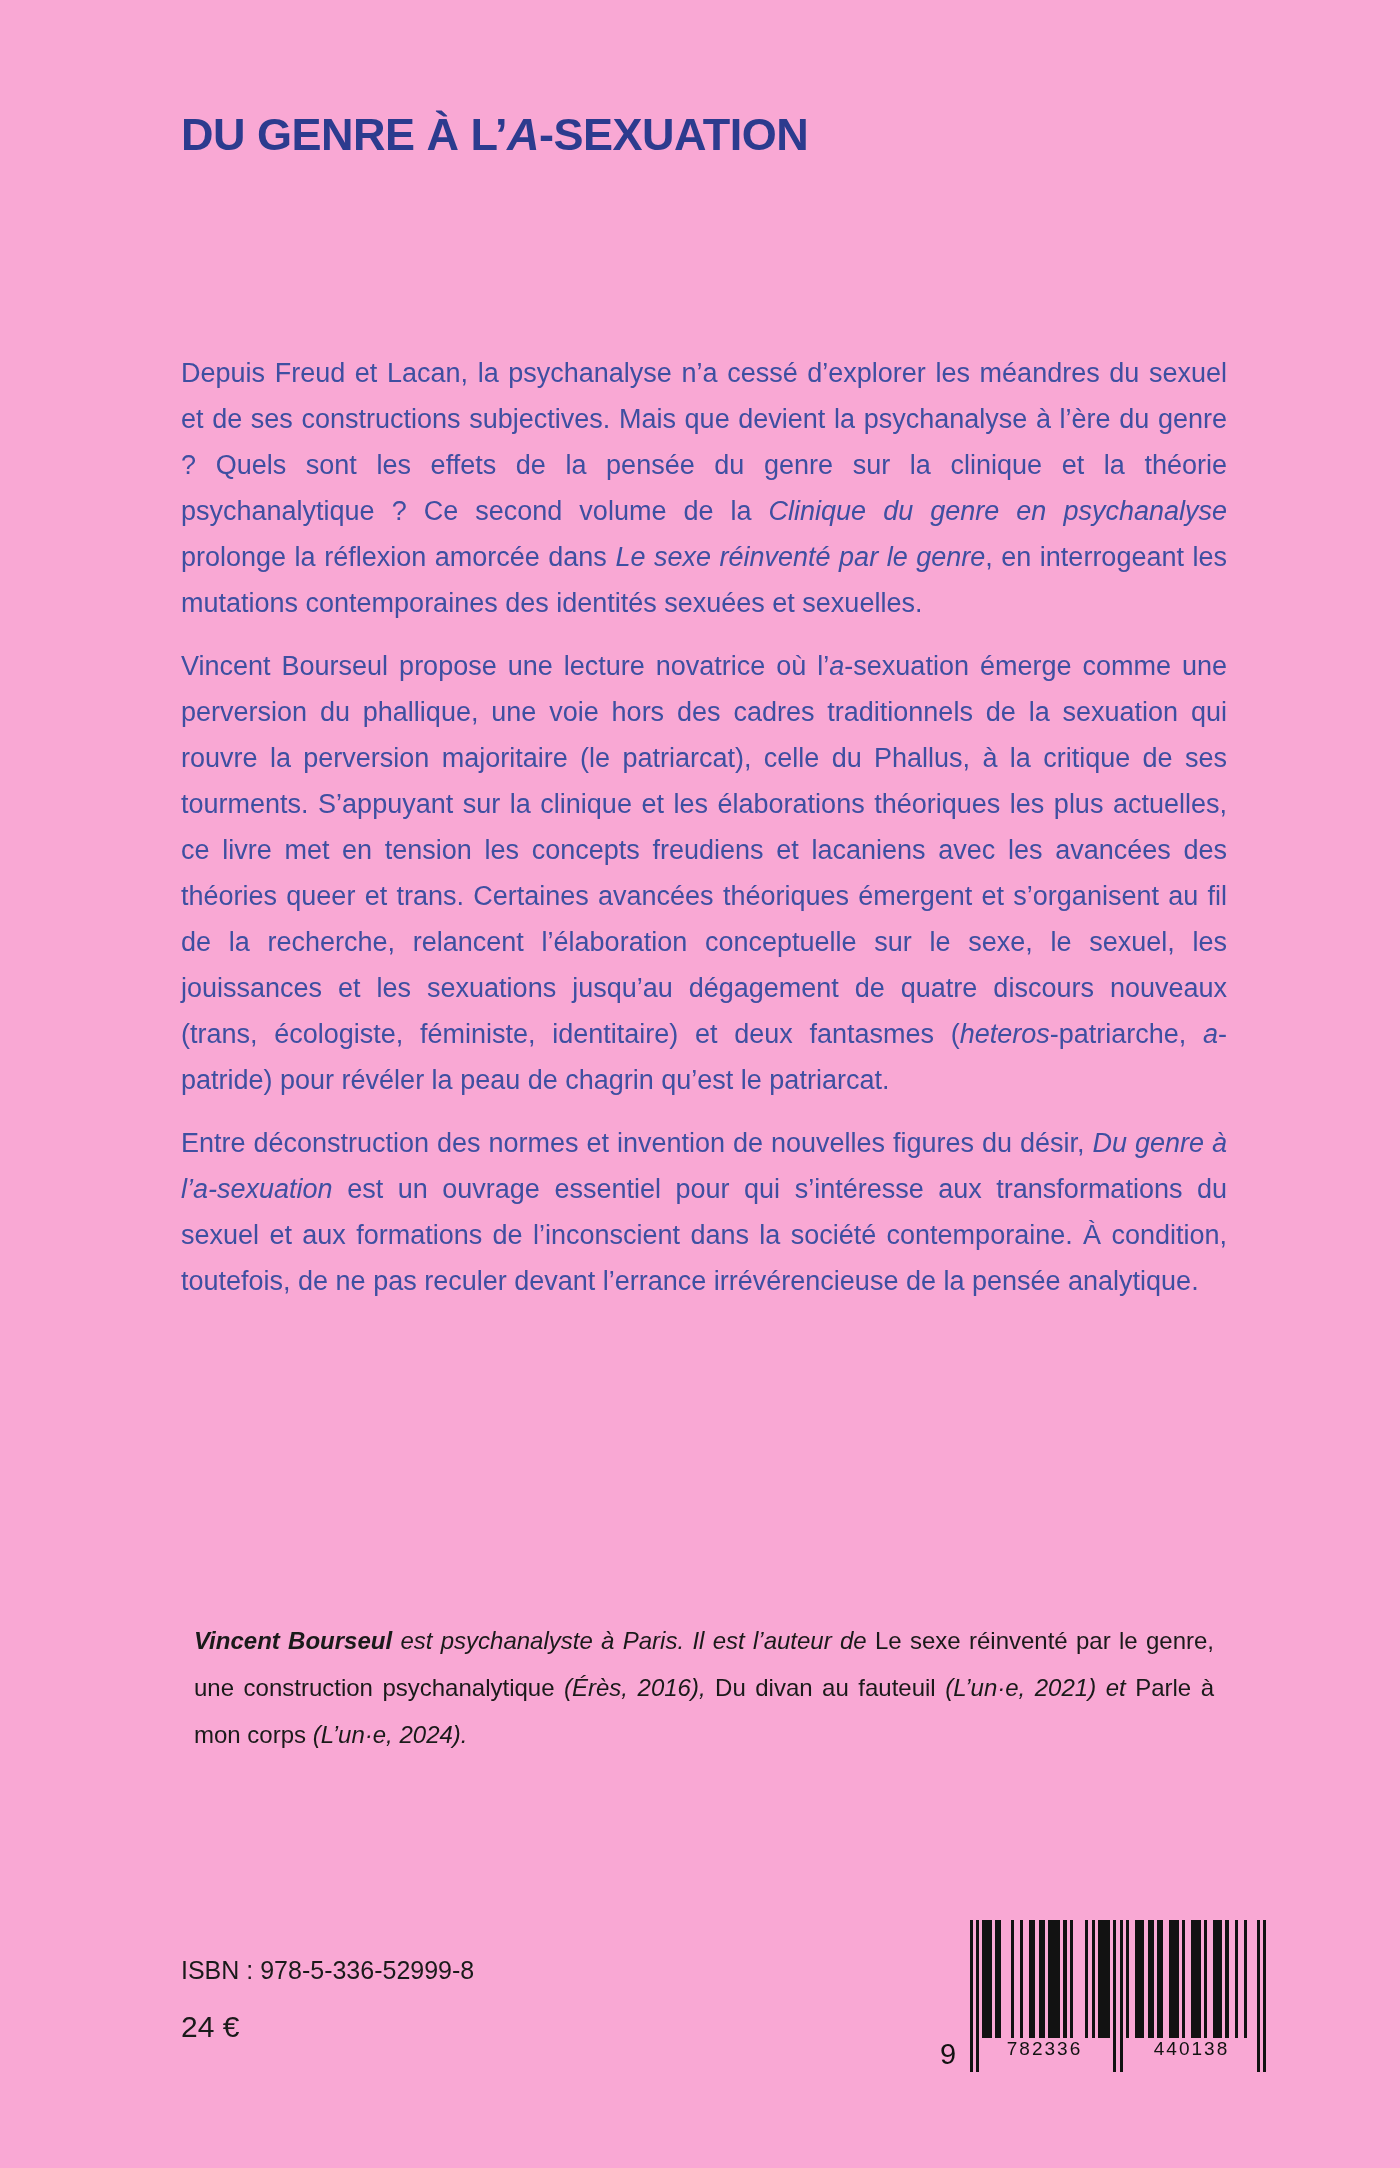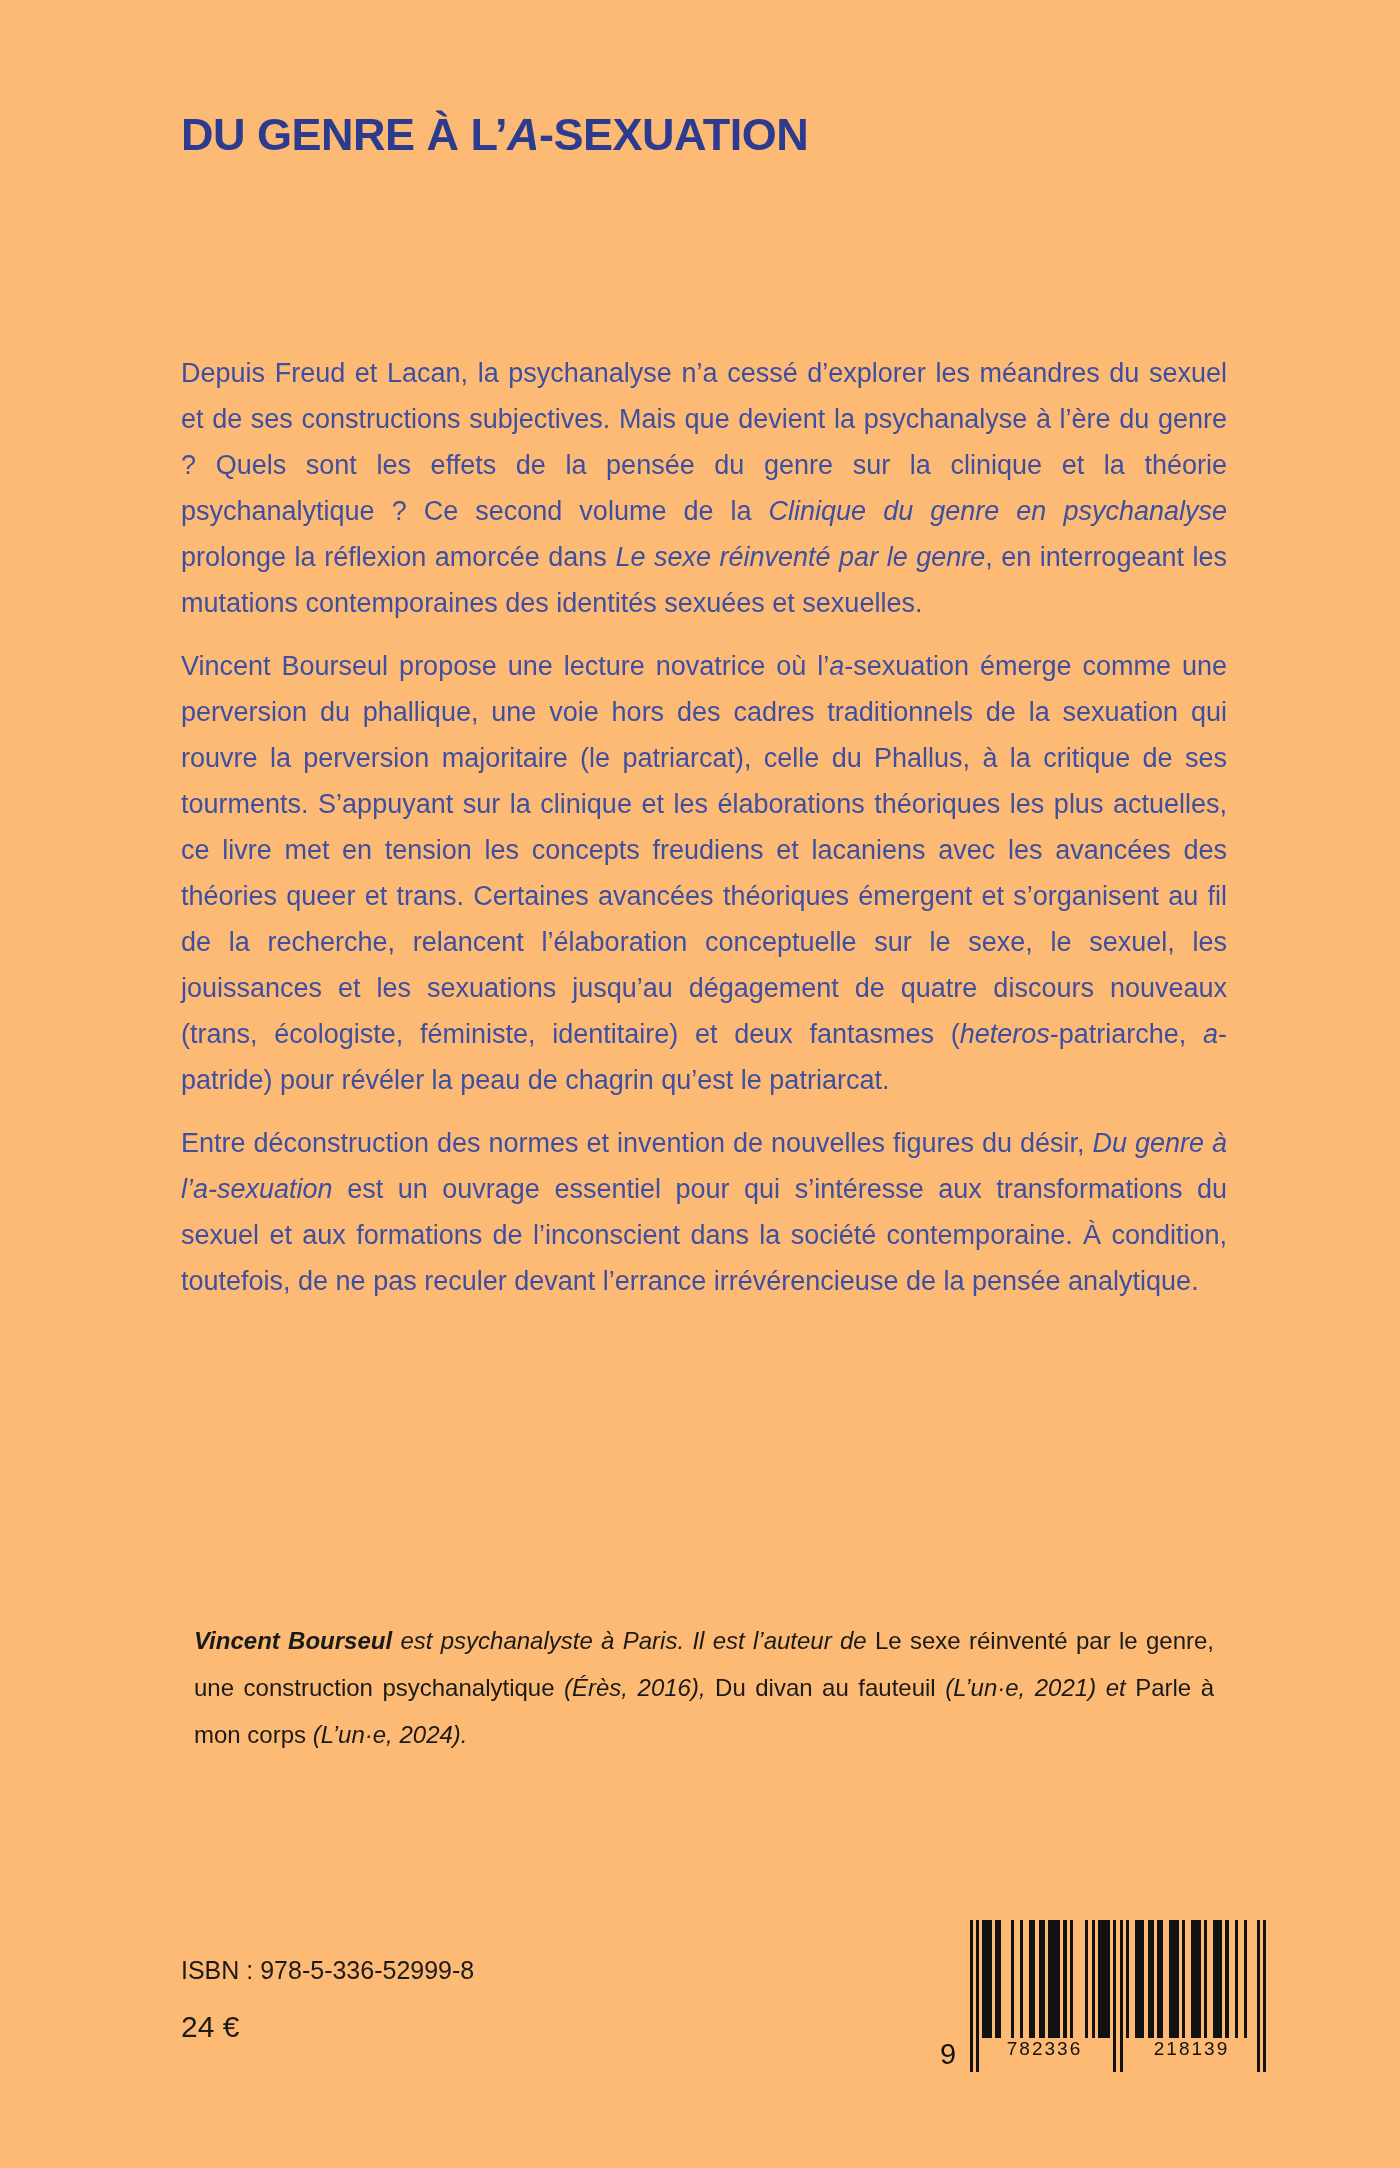--- a/index.html
+++ b/index.html
@@ -1,19 +1,19 @@
 <!DOCTYPE html>
 <html lang="fr" style="--c-title: #2c3b8e; --c-body: #3e4fa1; --c-dark: #1a1a1a;"><head>
 <meta charset="utf-8">
 <style>
   html,body{margin:0;padding:0;background:#ffffff;}
   .page{
     position:relative;
     width:1400px;height:2168px;
-    background:#fdba74;
+    background:#f9a8d4;
     font-family:"Liberation Sans", sans-serif;
     overflow:hidden;
   }
   .header{position:absolute;left:181px;top:110px;}
   .title{
     margin:0;
     font-size:45px;
     line-height:1.12;
     font-weight:700;
     letter-spacing:-0.5px;
@@ -115,16 +115,16 @@
         <div class="bar" style="left: 78.9474%; width: 1.05263%;"></div>
         <div class="bar" style="left: 82.1053%; width: 3.15789%;"></div>
         <div class="bar" style="left: 86.3158%; width: 1.05263%;"></div>
         <div class="bar" style="left: 89.4737%; width: 1.05263%;"></div>
         <div class="bar" style="left: 92.6316%; width: 1.05263%;"></div>
         <div class="bar guard" style="left: 96.8421%; width: 1.05263%;"></div>
         <div class="bar guard" style="left: 98.9474%; width: 1.05263%;"></div>
       </div>
     <span class="bc-first">9</span>
     <span class="bc-group bc-g1">782336</span>
-    <span class="bc-group bc-g2">218139</span>
+    <span class="bc-group bc-g2">440138</span>
   </div>
 
 </div>
 
 </body></html>

